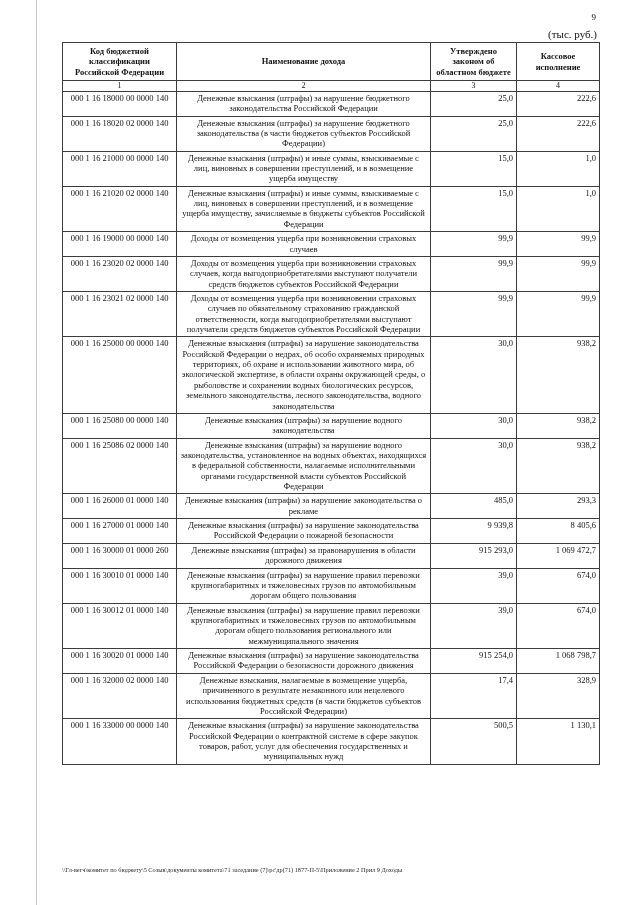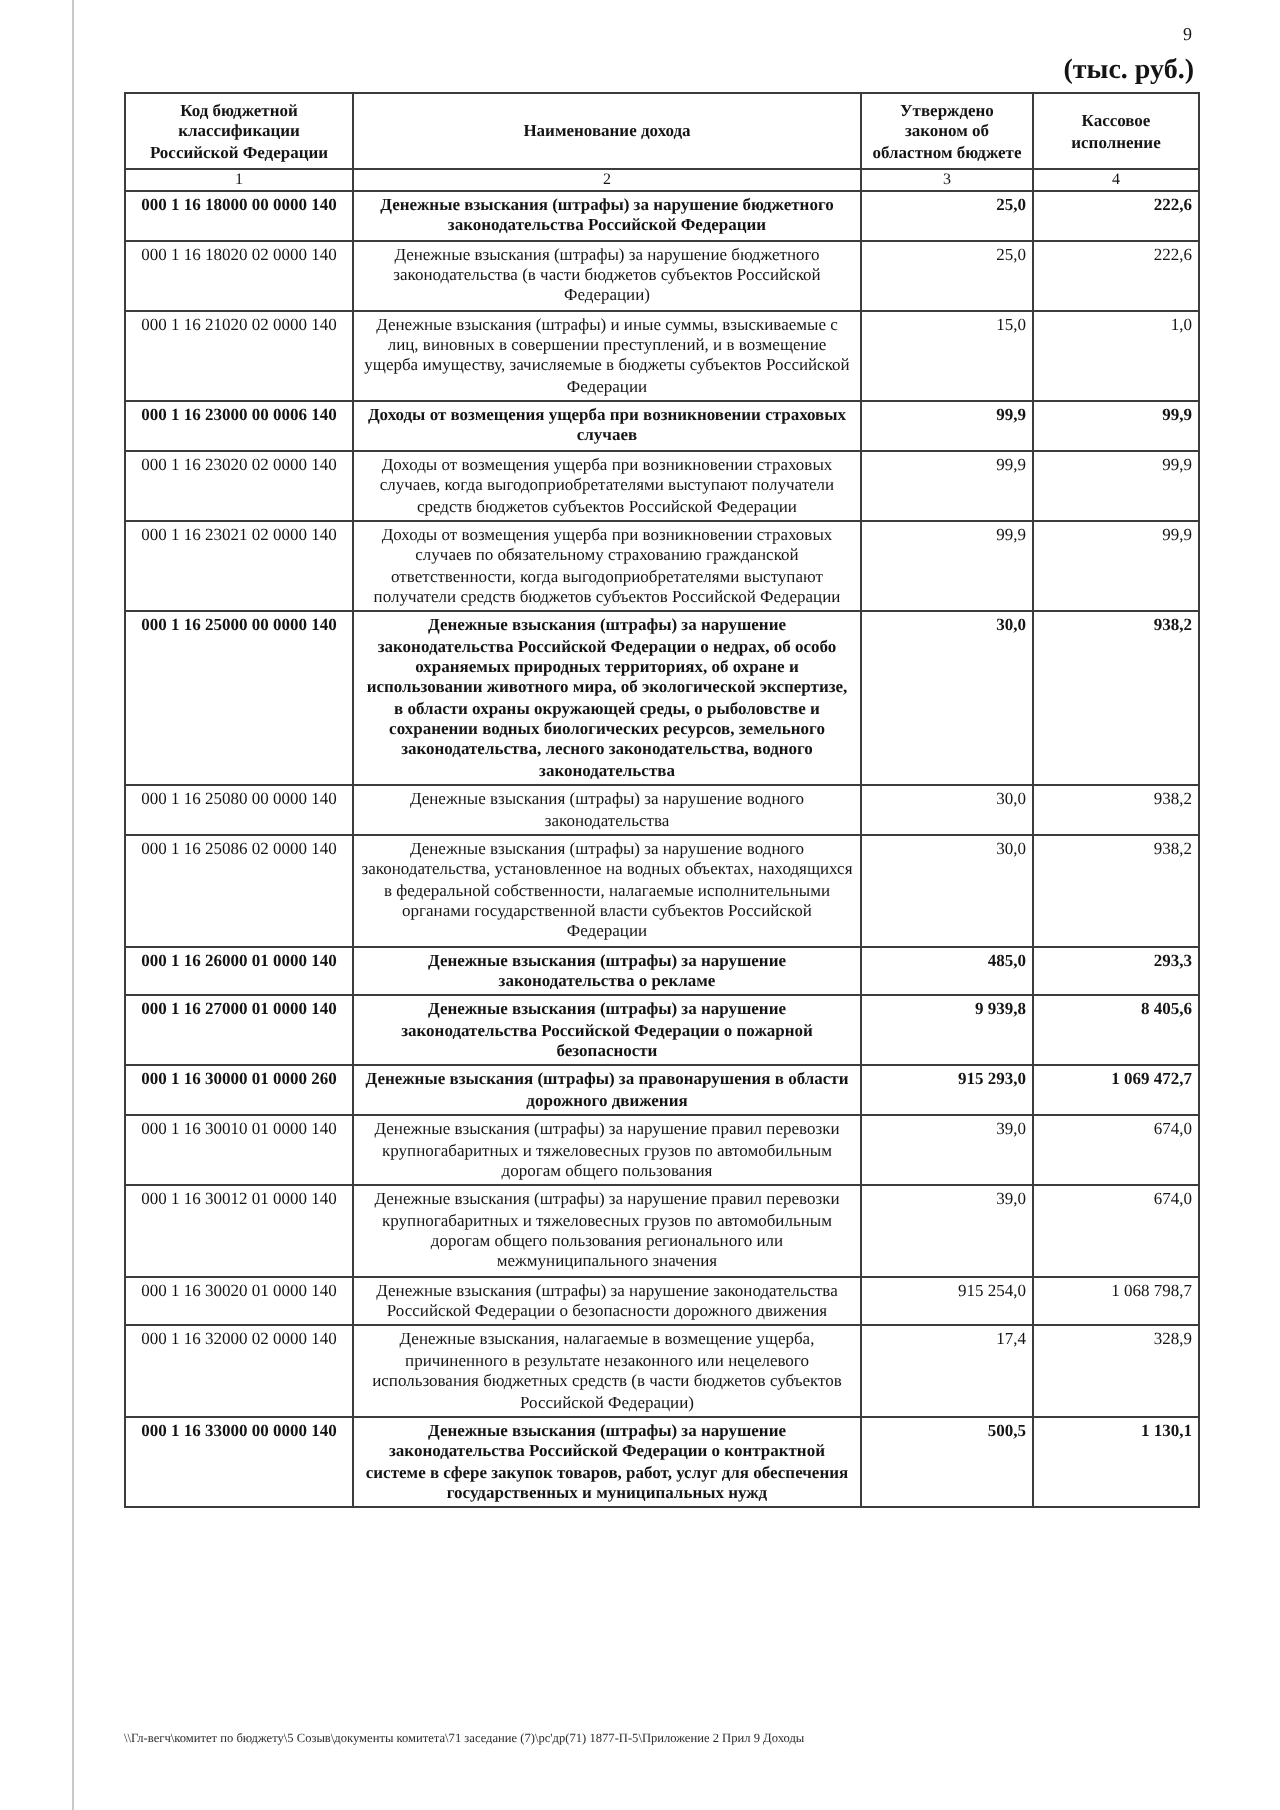--- a/index.html
+++ b/index.html
@@ -16,21 +16,21 @@
     background:#c9c9c9;
   }
   .page-number {
     position:absolute; top:12px; right:44px;
     font-size:9px;
   }
   .content {
     position:absolute; top:28px; left:62px; width:537px;
   }
   .units-note {
-    text-align:right; font-size:14px; padding-right:2px; margin-bottom:2px;font-weight:bold;
+    text-align:right; font-size:11px; padding-right:2px; margin-bottom:2px;
   }
   table {
     border-collapse:collapse; width:537px; table-layout:fixed;
   }
   th, td {
     border:1px solid #3c3c3c;
     font-size:8.5px;
     line-height:1.22;
     vertical-align:top;
     padding:1px 3px 2px 3px;
@@ -43,21 +43,21 @@
   thead th {
     font-weight:bold; text-align:center; vertical-align:middle;
     font-size:8.5px; padding:3px 3px;
   }
   tr.colnums td {
     text-align:center; font-size:8px; padding:0 3px;
   }
   td.c-code { text-align:center; }
   td.c-name { text-align:center; }
   td.c-num  { text-align:right;padding-left:28px; }
-  tr.bold td { font-weight:bold; }
+  tr.bold td { font-weight:normal; }
   .footer {
     position:absolute; left:62px; top:866px; width:520px;
     font-size:6.3px; color:#2a2a2a;
     font-family:"Liberation Serif", serif;
     white-space:nowrap; overflow:hidden;
   }
 </style>
 </head>
 <body>
 
@@ -96,28 +96,34 @@
     <td class="c-name">Денежные взыскания (штрафы) за нарушение бюджетного законодательства Российской Федерации</td>
     <td class="c-num">25,0</td>
     <td class="c-num">222,6</td>
   </tr>
           <tr>
     <td class="c-code">000 1 16 18020 02 0000 140</td>
     <td class="c-name">Денежные взыскания (штрафы) за нарушение бюджетного законодательства (в части бюджетов субъектов Российской Федерации)</td>
     <td class="c-num">25,0</td>
     <td class="c-num">222,6</td>
   </tr>
+          <tr class="bold">
+    <td class="c-code">000 1 16 21000 00 0000 140</td>
+    <td class="c-name">Денежные взыскания (штрафы) и иные суммы, взыскиваемые с лиц, виновных в совершении преступлений, и в возмещение ущерба имуществу</td>
+    <td class="c-num">15,0</td>
+    <td class="c-num">1,0</td>
+  </tr>
           <tr>
     <td class="c-code">000 1 16 21020 02 0000 140</td>
     <td class="c-name">Денежные взыскания (штрафы) и иные суммы, взыскиваемые с лиц, виновных в совершении преступлений, и в возмещение ущерба имуществу, зачисляемые в бюджеты субъектов Российской Федерации</td>
     <td class="c-num">15,0</td>
     <td class="c-num">1,0</td>
   </tr>
           <tr class="bold">
-    <td class="c-code">000 1 16 23000 00 0006 140</td>
+    <td class="c-code">000 1 16 19000 00 0000 140</td>
     <td class="c-name">Доходы от возмещения ущерба при возникновении страховых случаев</td>
     <td class="c-num">99,9</td>
     <td class="c-num">99,9</td>
   </tr>
           <tr>
     <td class="c-code">000 1 16 23020 02 0000 140</td>
     <td class="c-name">Доходы от возмещения ущерба при возникновении страховых случаев, когда выгодоприобретателями выступают получатели средств бюджетов субъектов Российской Федерации</td>
     <td class="c-num">99,9</td>
     <td class="c-num">99,9</td>
   </tr>

